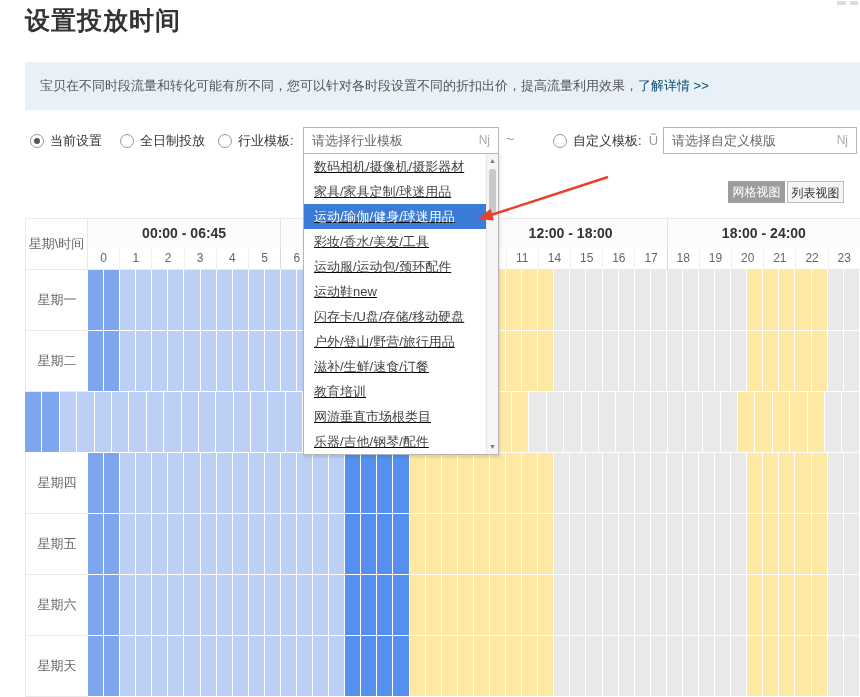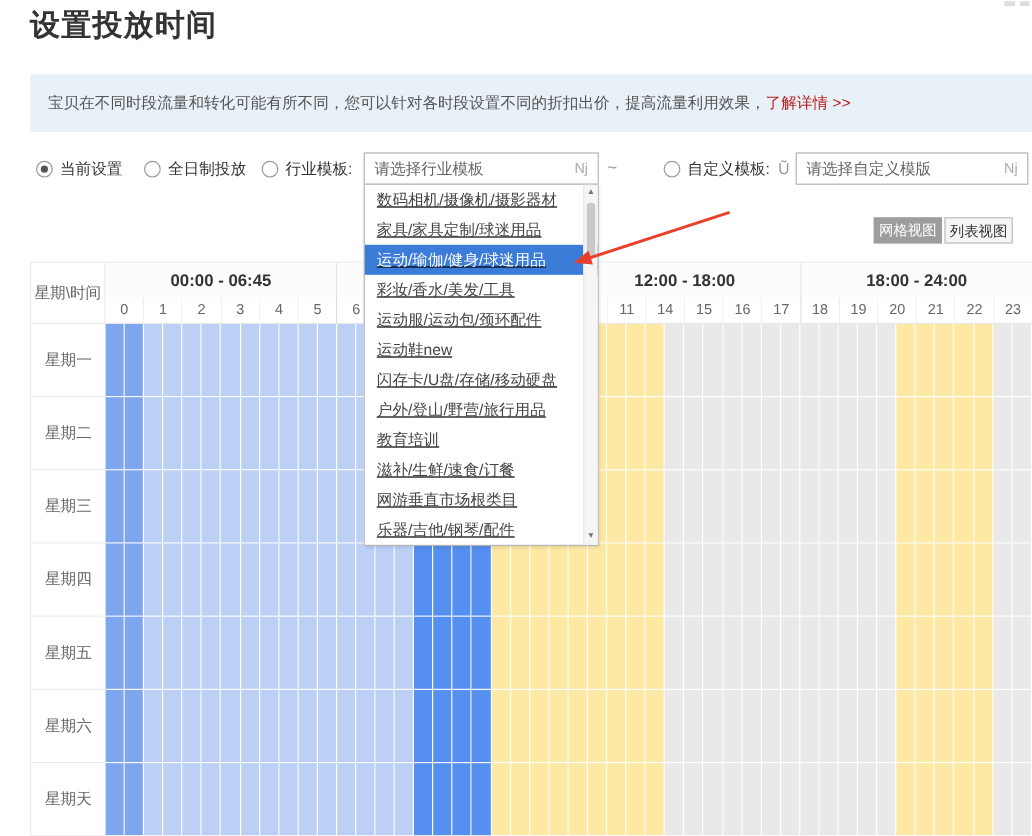--- a/index.html
+++ b/index.html
@@ -6,21 +6,21 @@
   body{
     width:860px;height:697px;position:relative;overflow:hidden;background:#fff;
     font-family:"Liberation Sans","DejaVu Sans",sans-serif;
   }
   .page-title{position:absolute;left:25px;top:4px;margin:0;font-size:25px;font-weight:600;color:#333;letter-spacing:1px;}
   .artifact{position:absolute;top:1px;height:4px;background:#ddd;}
   .a1{right:14px;width:9px;} .a2{right:2px;width:8px;}
 
   .banner{position:absolute;left:25px;top:62px;width:835px;height:48px;background:#E9F1F8;
     font-size:13px;color:#555;line-height:48px;padding-left:15px;box-sizing:border-box;white-space:nowrap;}
-  .banner a{color:#b91c1c;text-decoration:none;cursor:pointer;}
+  .banner a{color:#0c4a6e;text-decoration:none;cursor:pointer;}
 
   .controls{position:absolute;left:0;top:127px;width:860px;height:28px;}
   .radio-group{position:absolute;top:0;height:27px;display:flex;align-items:center;gap:6px;font-size:13px;color:#333;cursor:pointer;white-space:nowrap;}
   .rg0{left:30px}.rg1{left:120px}.rg2{left:218px}.rg3{left:553px}
   .radio{width:14px;height:14px;border:1px solid #999;border-radius:50%;box-sizing:border-box;background:#fff;position:relative;flex:0 0 auto;}
   .radio.sel::after{content:"";position:absolute;left:3px;top:3px;width:6px;height:6px;border-radius:50%;background:#555;}
   .custom-glyph{color:#999;margin-left:1px;}
   .select{position:absolute;top:0;height:27px;background:#fff;border:1px solid #B5B5B5;box-sizing:border-box;
     font-size:13px;color:#666;line-height:25px;padding:0 8px;display:flex;justify-content:space-between;align-items:center;cursor:pointer;}
   .sel-industry{left:303px;width:196px;}
@@ -245,21 +245,20 @@
           <div class="cell" style="background: rgb(253, 233, 163);"></div>
           <div class="cell" style="background: rgb(253, 233, 163);"></div>
           <div class="cell" style="background: rgb(253, 233, 163);"></div>
           <div class="cell" style="background: rgb(253, 233, 163);"></div>
           <div class="cell" style="background: rgb(253, 233, 163);"></div>
           <div class="cell" style="background: rgb(233, 233, 233);"></div>
           <div class="cell" style="background: rgb(233, 233, 233);"></div>
         </div>
       </div>
       <div class="day-row">
-        <div class="day-label">星期三</div>
         <div class="cells">
           <div class="cell" style="background: rgb(126, 166, 239);"></div>
           <div class="cell" style="background: rgb(126, 166, 239);"></div>
           <div class="cell" style="background: rgb(188, 208, 246);"></div>
           <div class="cell" style="background: rgb(188, 208, 246);"></div>
           <div class="cell" style="background: rgb(188, 208, 246);"></div>
           <div class="cell" style="background: rgb(188, 208, 246);"></div>
           <div class="cell" style="background: rgb(188, 208, 246);"></div>
           <div class="cell" style="background: rgb(188, 208, 246);"></div>
           <div class="cell" style="background: rgb(188, 208, 246);"></div>
@@ -522,22 +521,22 @@
 <div class="dropdown">
   <div>
       <div class="dd-item">数码相机/摄像机/摄影器材</div>
       <div class="dd-item">家具/家具定制/球迷用品</div>
       <div class="dd-item hl">运动/瑜伽/健身/球迷用品</div>
       <div class="dd-item">彩妆/香水/美发/工具</div>
       <div class="dd-item">运动服/运动包/颈环配件</div>
       <div class="dd-item">运动鞋new</div>
       <div class="dd-item">闪存卡/U盘/存储/移动硬盘</div>
       <div class="dd-item">户外/登山/野营/旅行用品</div>
+      <div class="dd-item">滋补/生鲜/速食/订餐</div>
       <div class="dd-item">教育培训</div>
-      <div class="dd-item">滋补/生鲜/速食/订餐</div>
       <div class="dd-item">网游垂直市场根类目</div>
       <div class="dd-item">乐器/吉他/钢琴/配件</div>
     </div>
   <div class="dd-scroll">
     <div class="dd-up">▲</div>
     <div class="dd-thumb"></div>
     <div class="dd-down">▼</div>
   </div>
 </div>
 

